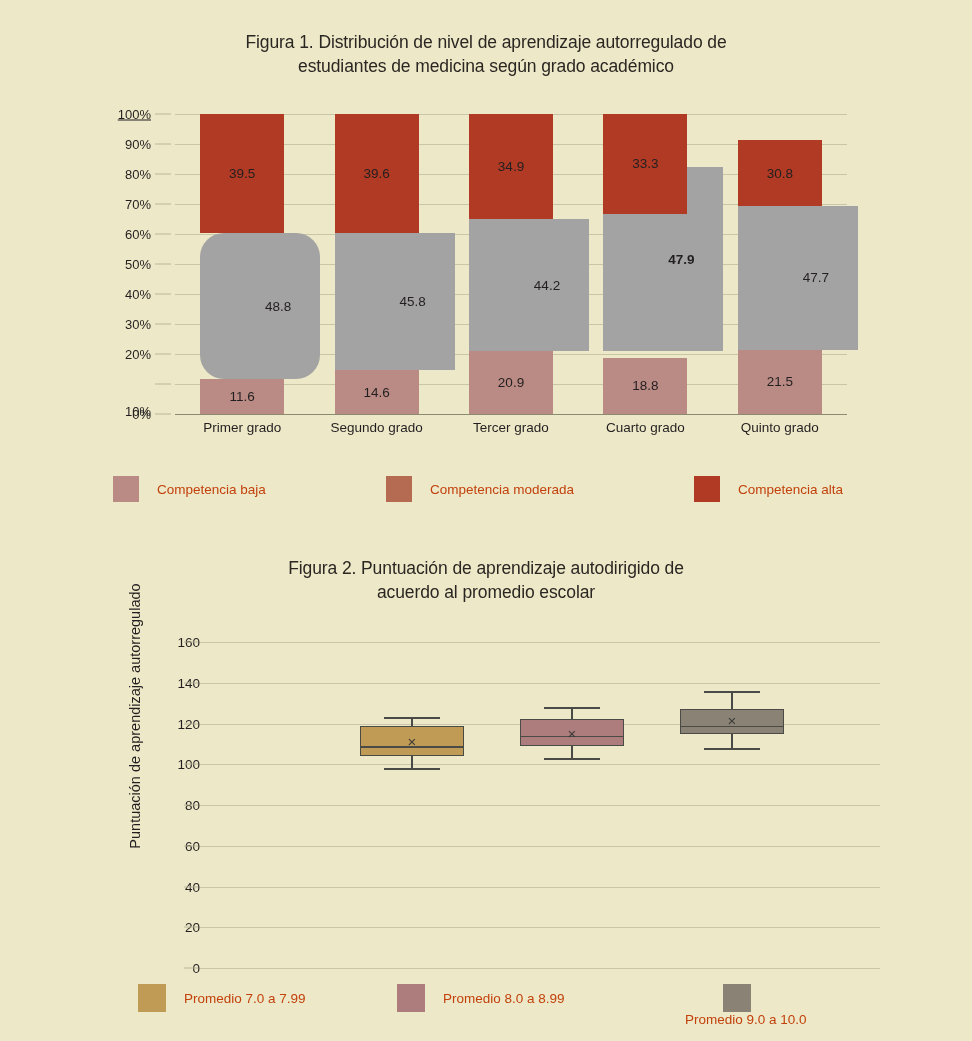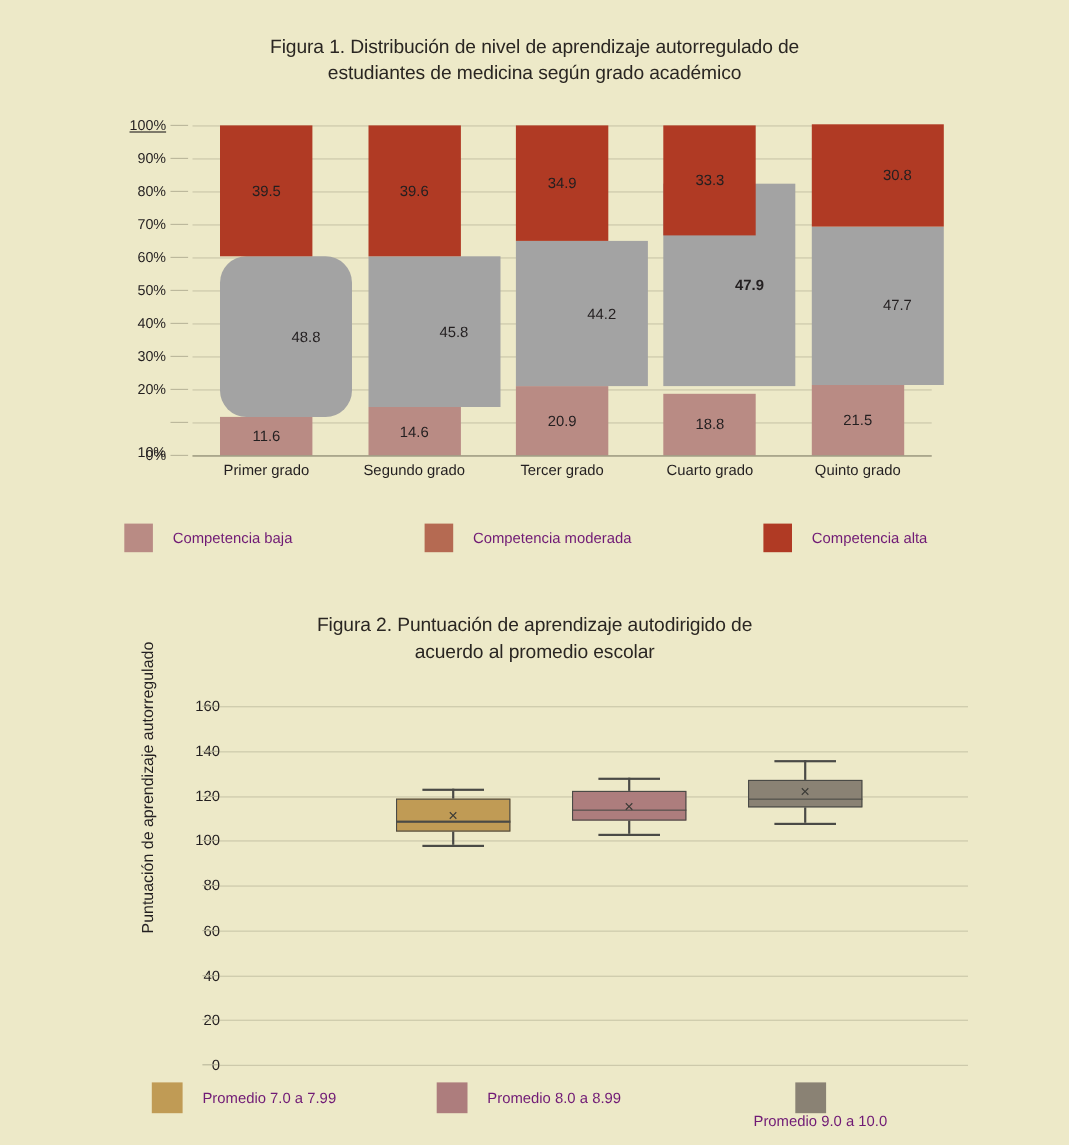--- a/index.html
+++ b/index.html
@@ -52,21 +52,21 @@
   .seg.high{background:#B03A24;}
   .xlab{
     position:absolute;top:324px;
     font-size:13.5px;color:#231f20;text-align:center;width:150px;
   }
   #f1-baseline{position:absolute;left:175px;top:318px;width:672px;height:1px;background:#8d8a72;}
 
   
   .legend{position:absolute;display:flex;align-items:center;}
   .legend .swatch{width:26px;height:26px;}
-  .legend .ltext{margin-left:18px;font-size:13.5px;color:#701a75;white-space:nowrap;}
+  .legend .ltext{margin-left:18px;font-size:13.5px;color:#c2410c;white-space:nowrap;}
   #f1-legend{left:0;top:476px;width:972px;height:40px;position:absolute;}
   #f1-legend .legend{top:0;}
 
   
   #fig2{position:absolute;left:0;top:620px;width:972px;height:421px;}
   #f2-plot{position:absolute;left:200px;top:22px;width:680px;height:326px;}
   .f2-ytick{
     position:absolute;right:0;font-size:13.5px;color:#231f20;
     transform:translateY(-50%);text-align:right;width:40px;
   }
@@ -183,21 +183,21 @@
           <span>33.3</span>
         </div>
       </div>
       <div class="bar-col" style="left: 562.8px; height: 300px;">
         <div class="seg low" style="height: 64.5px; bottom: 0px;">
           <span>21.5</span>
         </div>
         <div class="seg mod" style="height: 143.1px; bottom: 64.5px;">
           <span>47.7</span>
         </div>
-        <div class="seg high" style="height: 93px; bottom: 207.6px; padding-left: 36px;">
+        <div class="seg high" style="height: 66px; bottom: 207.6px;">
           <span>30.8</span>
         </div>
       </div>
     </div>
   <div id="f1-baseline"></div>
   <div id="f1-xlabels">
       <div class="xlab" style="left: 167.2px;">Primer grado</div>
       <div class="xlab" style="left: 301.6px;">Segundo grado</div>
       <div class="xlab" style="left: 436px;">Tercer grado</div>
       <div class="xlab" style="left: 570.4px;">Cuarto grado</div>

